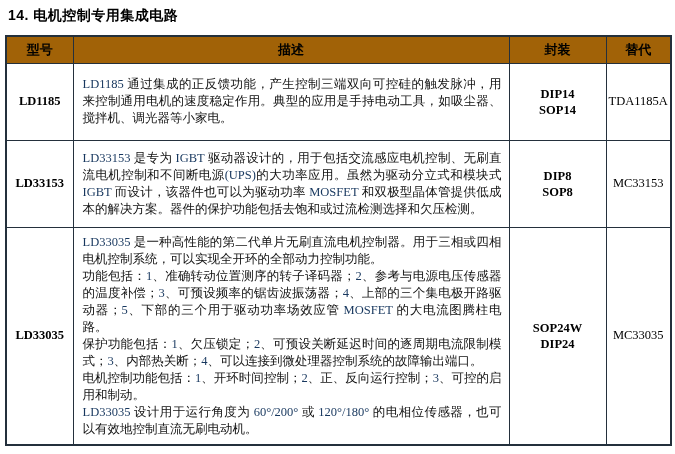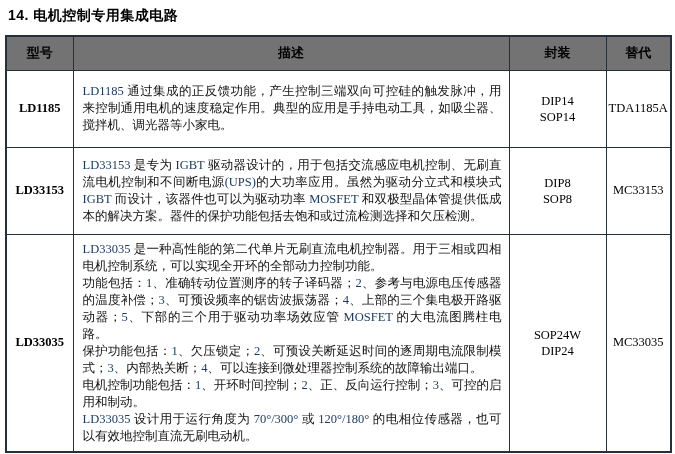--- a/index.html
+++ b/index.html
@@ -26,24 +26,24 @@
     width: 665px;
     margin: 10px 0 0 5px;
     border: 2px solid #24303c;
   }
   .ic-table th, .ic-table td {
     border: 1px solid #24303c;
     vertical-align: middle;
     box-sizing: border-box;
   }
   .ic-table thead th {
-    background: #737373;
+    background: #a16207;
     font-size: 13px;
     font-weight: bold;
-    height: 34px;
+    height: 27px;
     text-align: center;
     font-family: "Liberation Sans", "DejaVu Sans", sans-serif;
     color: #000000;
   }
   td.model-cell {
     text-align: center;
     font-weight: bold;
     font-size: 12.5px;
     color: #000000;
   }
@@ -55,21 +55,21 @@
     font-size: 12.5px;
     line-height: 17px;
     color: #111111;
     text-align: justify;
   }
   td.center-cell {
     text-align: center;
     font-size: 12.5px;
     color: #000000;
   }
-  .pkg-line { line-height: 16px; }
+  .pkg-line { line-height: 16px; font-weight: bold; }
   .latin { color: #17375e; }
   tr.row-1 { height: 77px; }
   tr.row-2 { height: 87px; }
   tr.row-3 { height: 218px; }
 </style>
 </head>
 <body>
 
 <div class="page-title">14. 电机控制专用集成电路</div>
 
@@ -111,21 +111,21 @@
       </td>
       <td class="center-cell">MC33153</td>
     </tr>
     <tr class="row-3">
       <td class="model-cell">LD33035</td>
       <td class="desc-cell">
         <p><span class="latin">LD33035</span> 是一种高性能的第二代单片无刷直流电机控制器。用于三相或四相电机控制系统，可以实现全开环的全部动力控制功能。</p>
         <p>功能包括：<span class="latin">1</span>、准确转动位置测序的转子译码器；<span class="latin">2</span>、参考与电源电压传感器的温度补偿；<span class="latin">3</span>、可预设频率的锯齿波振荡器；<span class="latin">4</span>、上部的三个集电极开路驱动器；<span class="latin">5</span>、下部的三个用于驱动功率场效应管 <span class="latin">MOSFET</span> 的大电流图腾柱电路。</p>
         <p>保护功能包括：<span class="latin">1</span>、欠压锁定；<span class="latin">2</span>、可预设关断延迟时间的逐周期电流限制模式；<span class="latin">3</span>、内部热关断；<span class="latin">4</span>、可以连接到微处理器控制系统的故障输出端口。</p>
         <p>电机控制功能包括：<span class="latin">1</span>、开环时间控制；<span class="latin">2</span>、正、反向运行控制；<span class="latin">3</span>、可控的启用和制动。</p>
-        <p><span class="latin">LD33035</span> 设计用于运行角度为 <span class="latin">70°/300°</span> 或 <span class="latin">120°/180°</span> 的电相位传感器，也可以有效地控制直流无刷电动机。</p>
+        <p><span class="latin">LD33035</span> 设计用于运行角度为 <span class="latin">60°/200°</span> 或 <span class="latin">120°/180°</span> 的电相位传感器，也可以有效地控制直流无刷电动机。</p>
       </td>
       <td class="center-cell">
         <div class="pkg-line">SOP24W</div>
         <div class="pkg-line">DIP24</div>
       </td>
       <td class="center-cell">MC33035</td>
     </tr>
   </tbody>
 </table>
 

